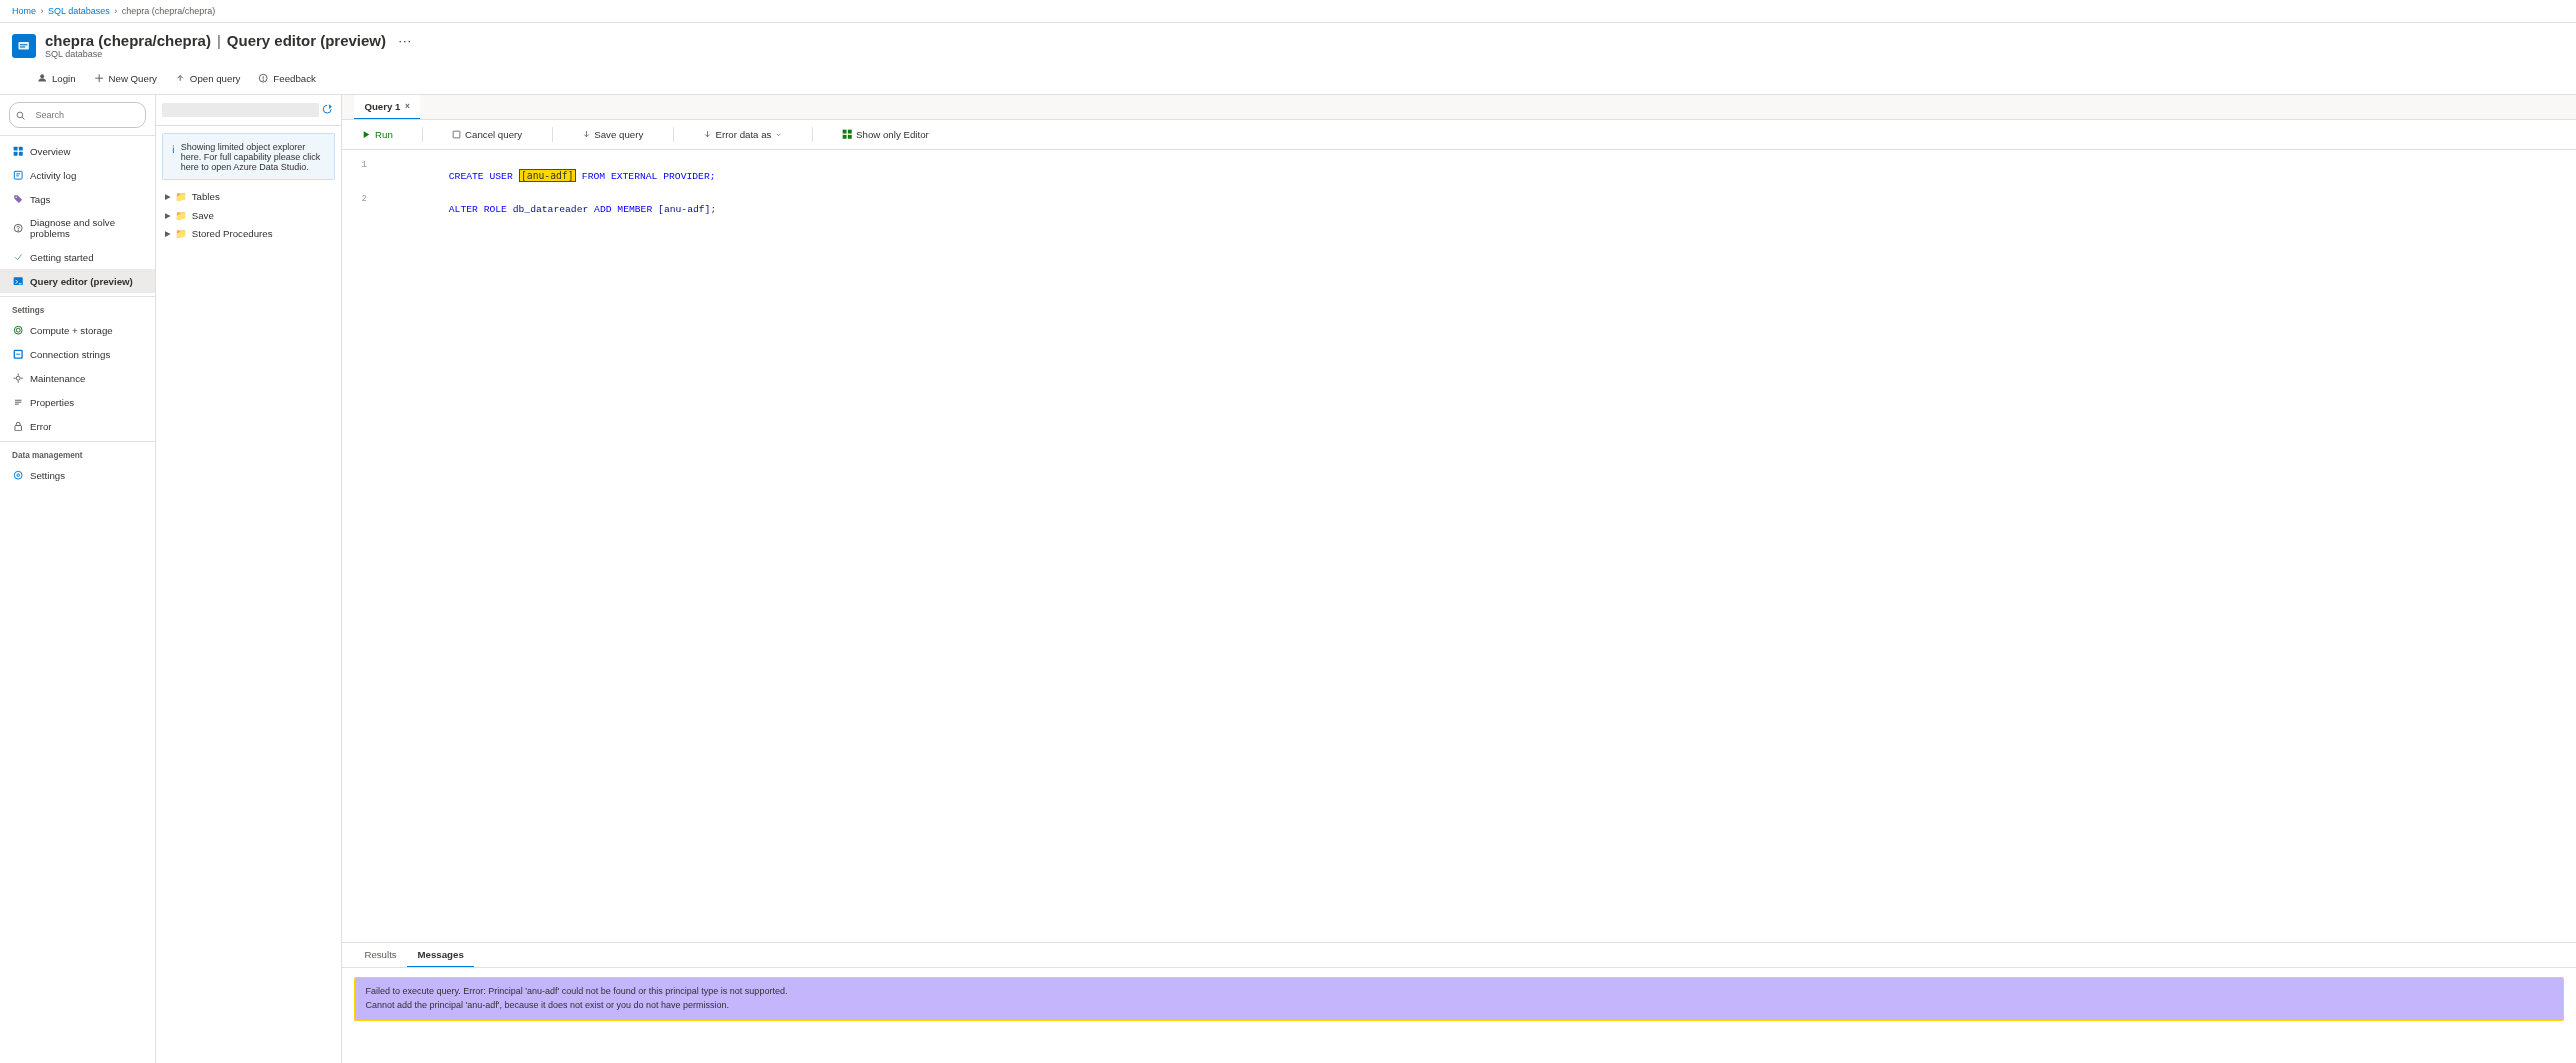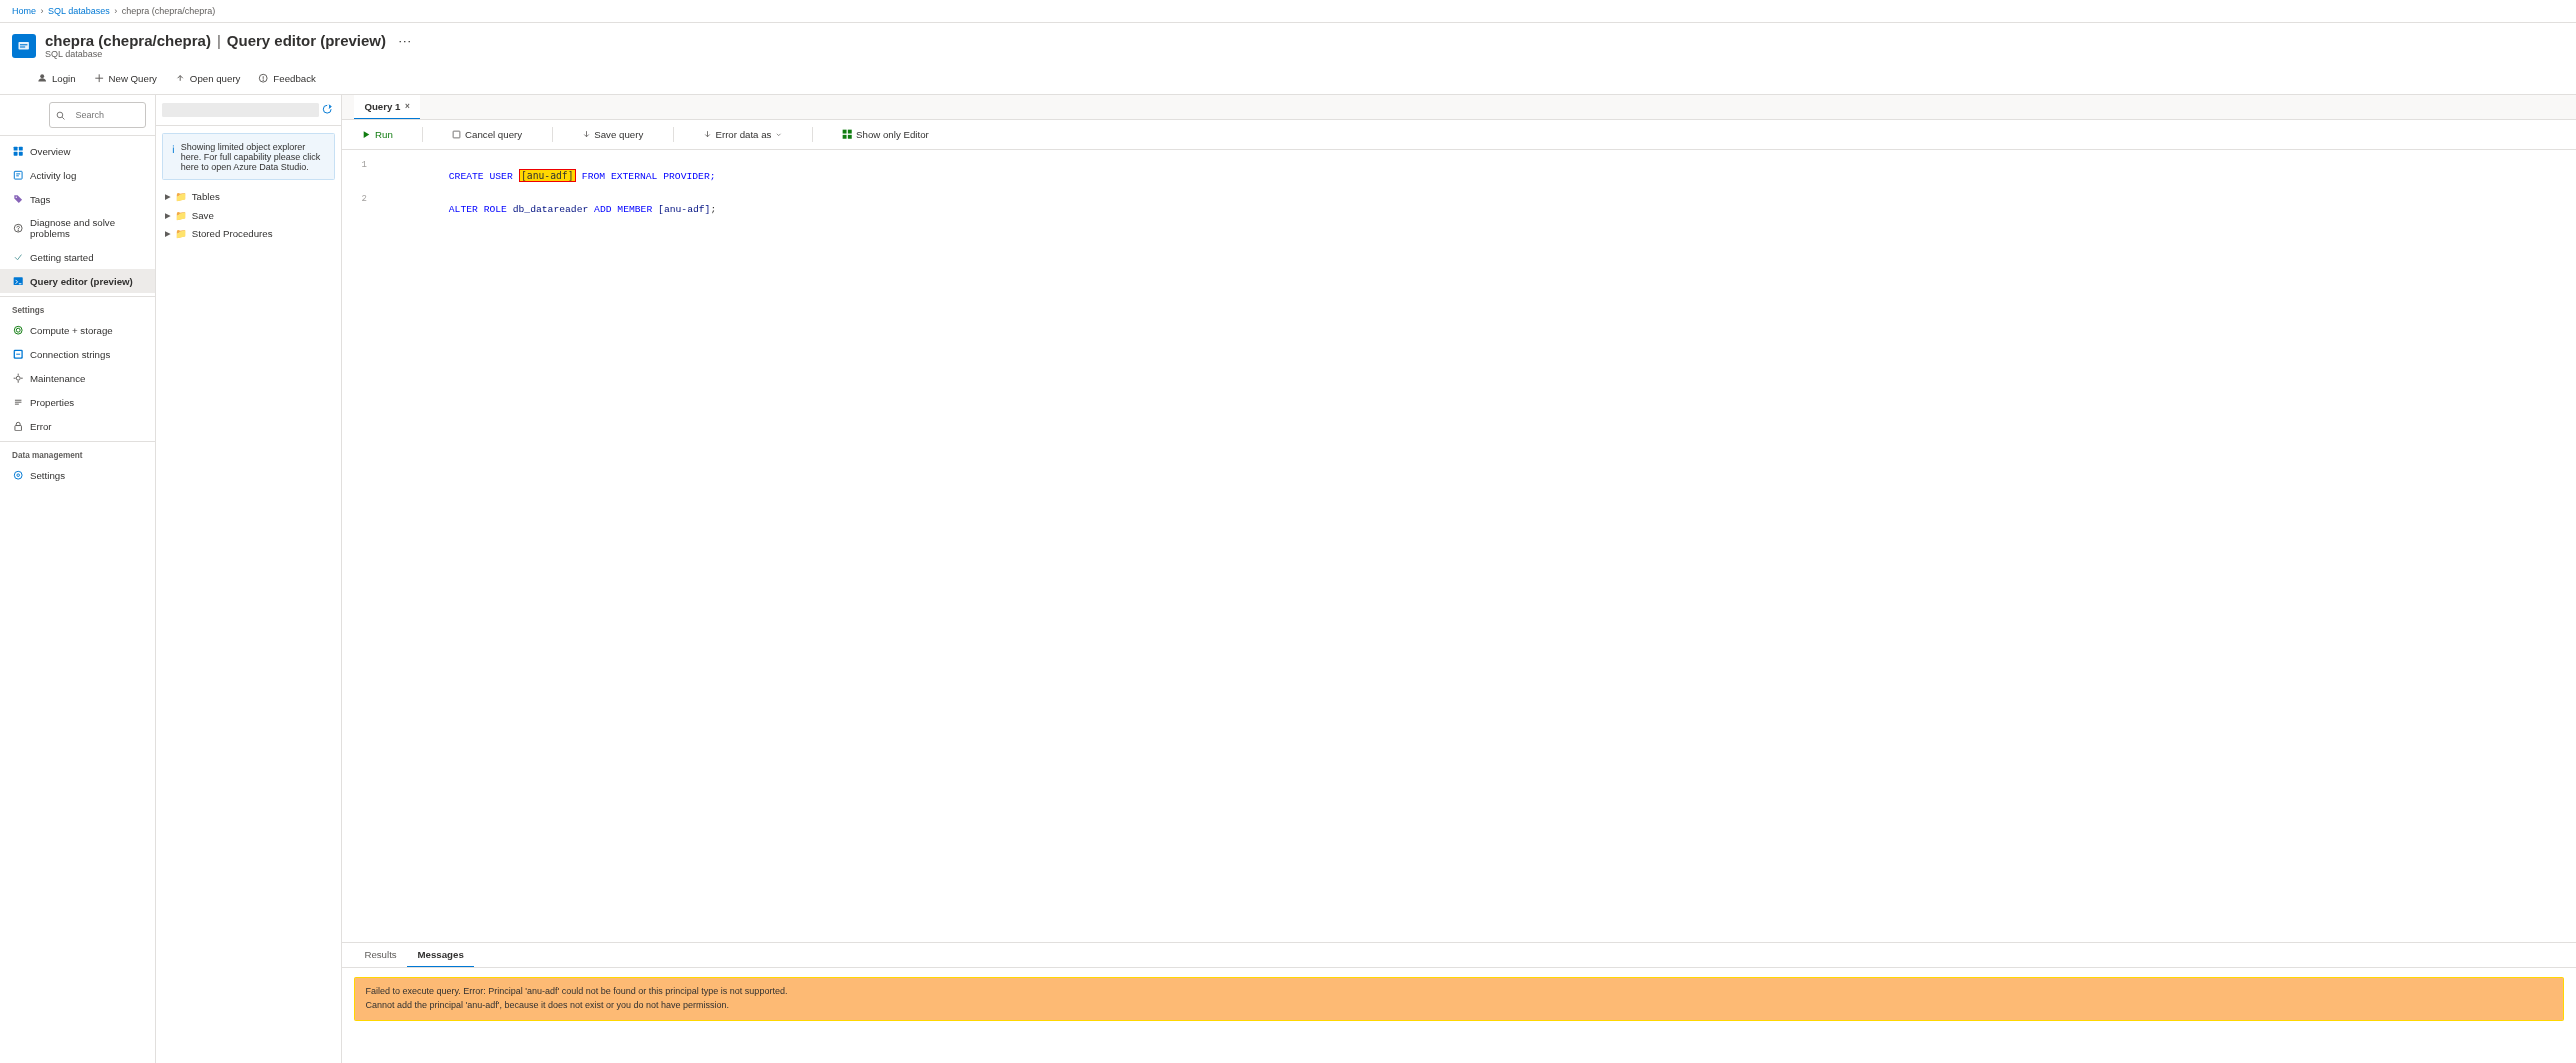--- a/index.html
+++ b/index.html
@@ -14,21 +14,21 @@
     .main-header-icon svg { fill: white; }
     .main-header-title { font-size: 15px; font-weight: 600; color: #323130; }
     .main-header-subtitle { font-size: 9px; color: #605e5c; }
     .main-header-more { margin-left: 6px; font-size: 13.4px; color: #323130; cursor: pointer; }
 
     .layout { display: flex; height: calc(100vh - 67px); }
 
     .sidebar { width: 156px; background: white; border-right: 0.7px solid #e1dfdd; display: flex; flex-direction: column; flex-shrink: 0; }
     .sidebar-search { padding: 7.4px 9px; border-bottom: 0.7px solid #e1dfdd; }
     .sidebar-search input { width: 100%; border: 0.7px solid #c8c6c4; border-radius: 1.5px; padding: 3.7px 6px; font-size: 9px; display: flex; align-items: center; }
-    .sidebar-search-wrap { display: flex; align-items: center; border: 0.7px solid #c8c6c4; border-radius: 3px; padding: 3px 6px; gap: 4.5px; margin-left: 40px; }
+    .sidebar-search-wrap { display: flex; align-items: center; border: 0.7px solid #c8c6c4; border-radius: 10px; padding: 3px 6px; gap: 4.5px; }
     .sidebar-search-wrap input { border: none; outline: none; font-size: 9px; flex: 1; }
 
     .sidebar-nav { flex: 1; overflow-y: auto; padding: 3px 0; }
     .sidebar-item { display: flex; align-items: center; gap: 6px; padding: 6px 12px; cursor: pointer; font-size: 9.7px; color: #323130; }
     .sidebar-item.active { background: #edebe9; font-weight: 600; }
     .sidebar-item-icon { width: 12px; height: 12px; flex-shrink: 0; display: flex; align-items: center; justify-content: center; }
 
     .sidebar-section-label { padding: 9px 12px 3px 12px; font-size: 8.2px; font-weight: 700; color: #605e5c; text-transform: none; border-top: 0.7px solid #e1dfdd; margin-top: 3px; }
 
     .content-area { display: flex; flex: 1; overflow: hidden; }
@@ -59,21 +59,21 @@
     .line-content { flex: 1; white-space: pre; }
 
     .kw { color: #0000ff; }
     .id { color: #001080; }
 
     .results-panel { height: 149px; background: white; border-top: 0.7px solid #e1dfdd; display: flex; flex-direction: column; }
     .results-tabs { display: flex; border-bottom: 0.7px solid #e1dfdd; padding: 0 12px; }
     .results-tab { padding: 6px 10.4px; cursor: pointer; font-size: 9.7px; color: #605e5c; border-bottom: 1.5px solid transparent; }
     .results-tab.active { border-bottom-color: #0078d4; color: #323130; font-weight: 600; }
 
-    .error-message { margin: 9px 12px; padding: 7.4px 10.4px; background: #fdba74; border: 0.7px solid #ffd700; border-radius: 1.5px; font-size: 9px; color: #323130; line-height: 1.5; }
+    .error-message { margin: 9px 12px; padding: 7.4px 10.4px; background: #c4b5fd; border: 0.7px solid #ffd700; border-radius: 1.5px; font-size: 9px; color: #323130; line-height: 1.5; }
 
     .top-toolbar { display: flex; gap: 0; padding: 0 28px; background: white; border-bottom: 0.7px solid #e1dfdd; height: 33px; }
     .top-toolbar-btn { display: flex; align-items: center; gap: 4.5px; padding: 0 9px; height: 100%; cursor: pointer; font-size: 9.7px; color: #323130; border: none; background: none; }
   </style>
 </head>
 <body>
 
 <div class="breadcrumb">
   <a>Home</a>
   <span>›</span>

